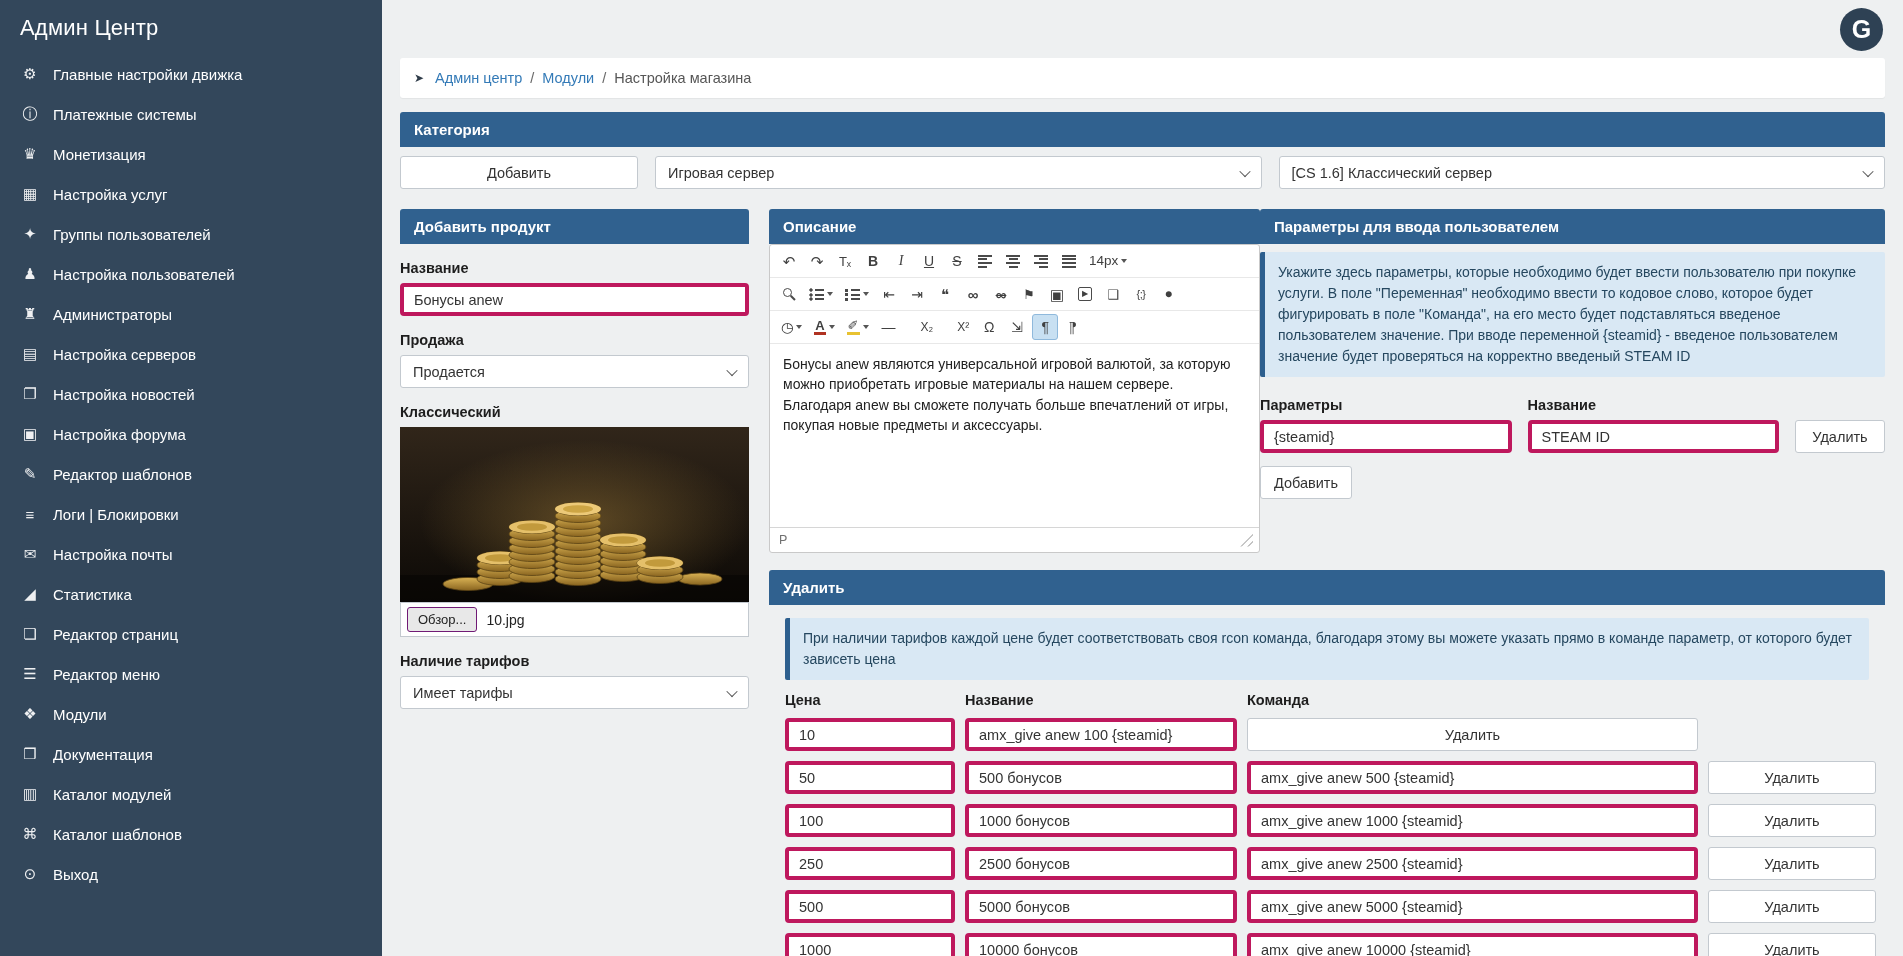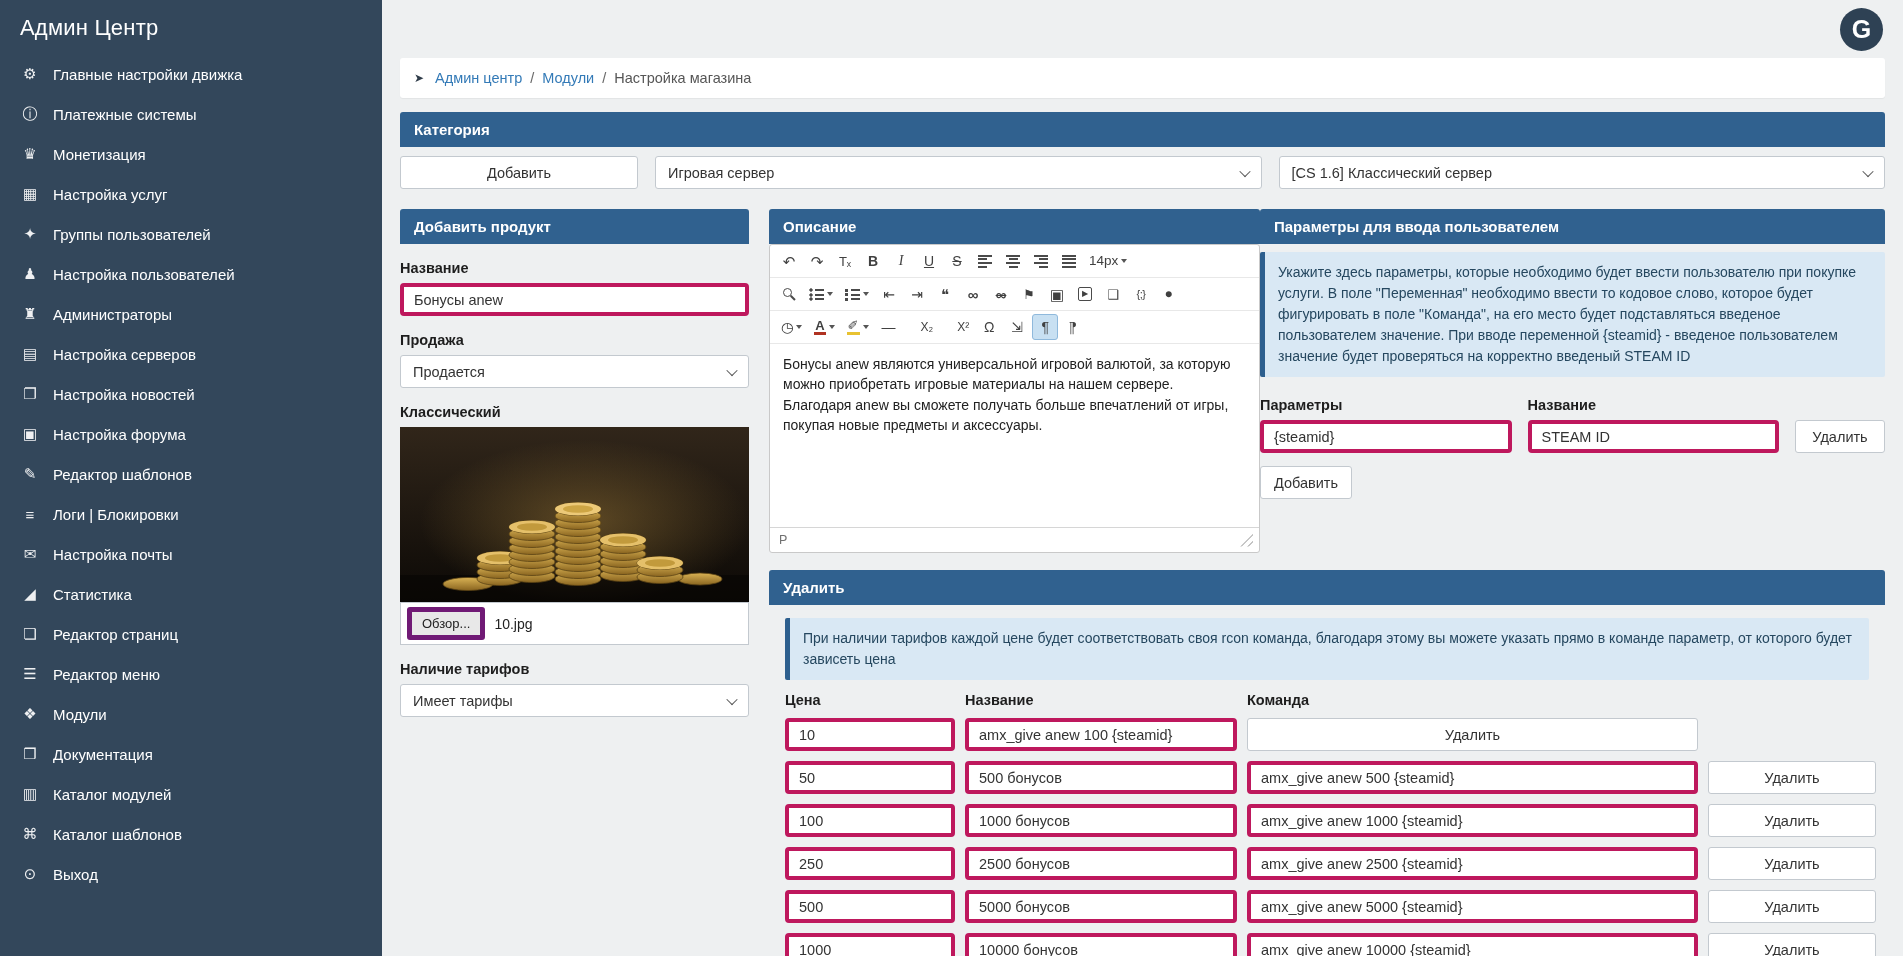--- a/index.html
+++ b/index.html
@@ -54,21 +54,21 @@
   .col-desc { width:491px; flex:none; }
   .col-params { flex:1; min-width:0; }
 
   .form-label { font-weight:700; font-size:14.5px; color:#1e1e1e; margin:16px 0 7px; line-height:16px; }
   .inp { width:100%; height:33px; border:4px solid #be185d; border-radius:4px; padding:0 10px;
     font-size:14.5px; color:#333; font-family:inherit; background:#fff; }
 
   .product-image { width:100%; height:175px; display:block; }
   .file-box { display:flex; align-items:center; gap:9px; border:1px solid #c3c9cf;
     background:#fff; padding:4px 6px; }
-  .btn-browse { background:#e8e8e8; border:5px solid #701a75; border-radius:3px;
+  .btn-browse { background:#e8e8e8; border:1px solid #701a75; border-radius:3px;
     font-size:13px; padding:4px 10px; color:#222; cursor:pointer; font-family:inherit; }
   .file-name { font-size:14px; color:#222; }
 
   .alert-info { background:#d9e8f4; border-left:5px solid #2d5f8e; color:#25475f;
     padding:10px 13px; font-size:14px; line-height:1.5; border-radius:2px; margin-top:8px; }
 
   
   .editor { background:#fff; border:1px solid #c9c9c9; border-radius:3px; }
   .tb-row { display:flex; align-items:center; padding:3px 6px; border-bottom:1px solid #e8e8e8; gap:2px; }
   .tb-btn { display:inline-flex; align-items:center; justify-content:center; min-width:26px; height:26px;

